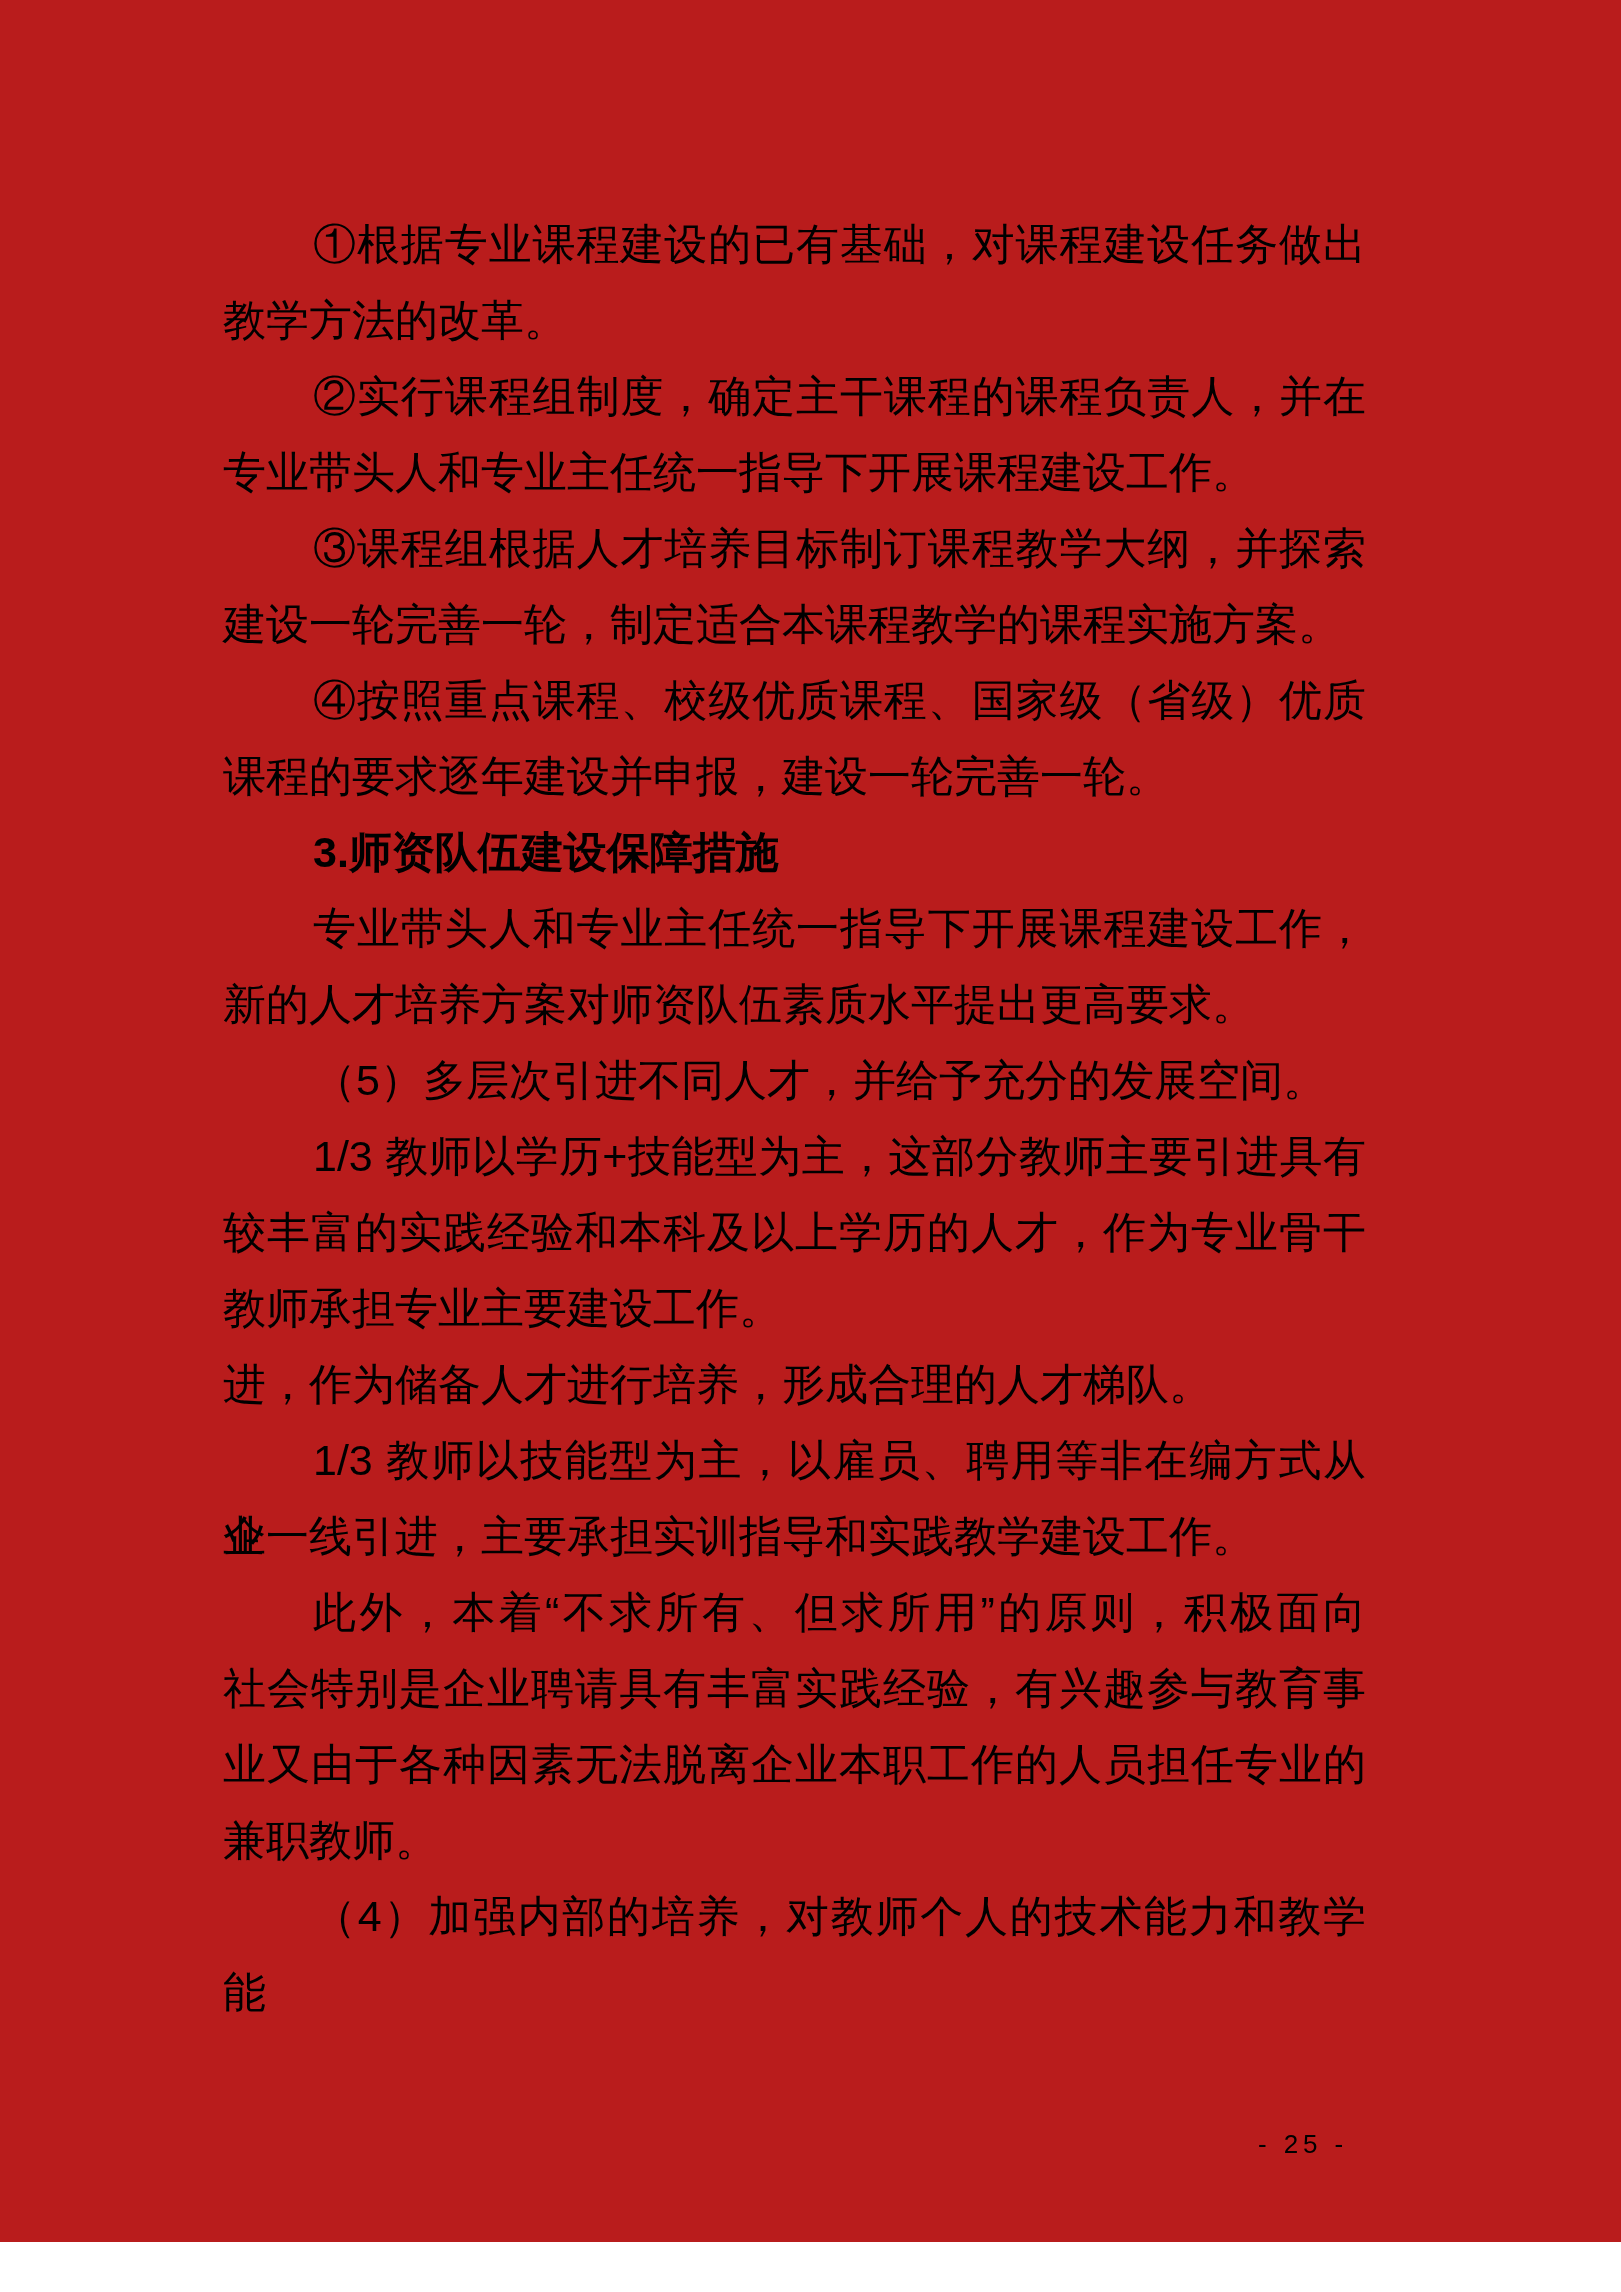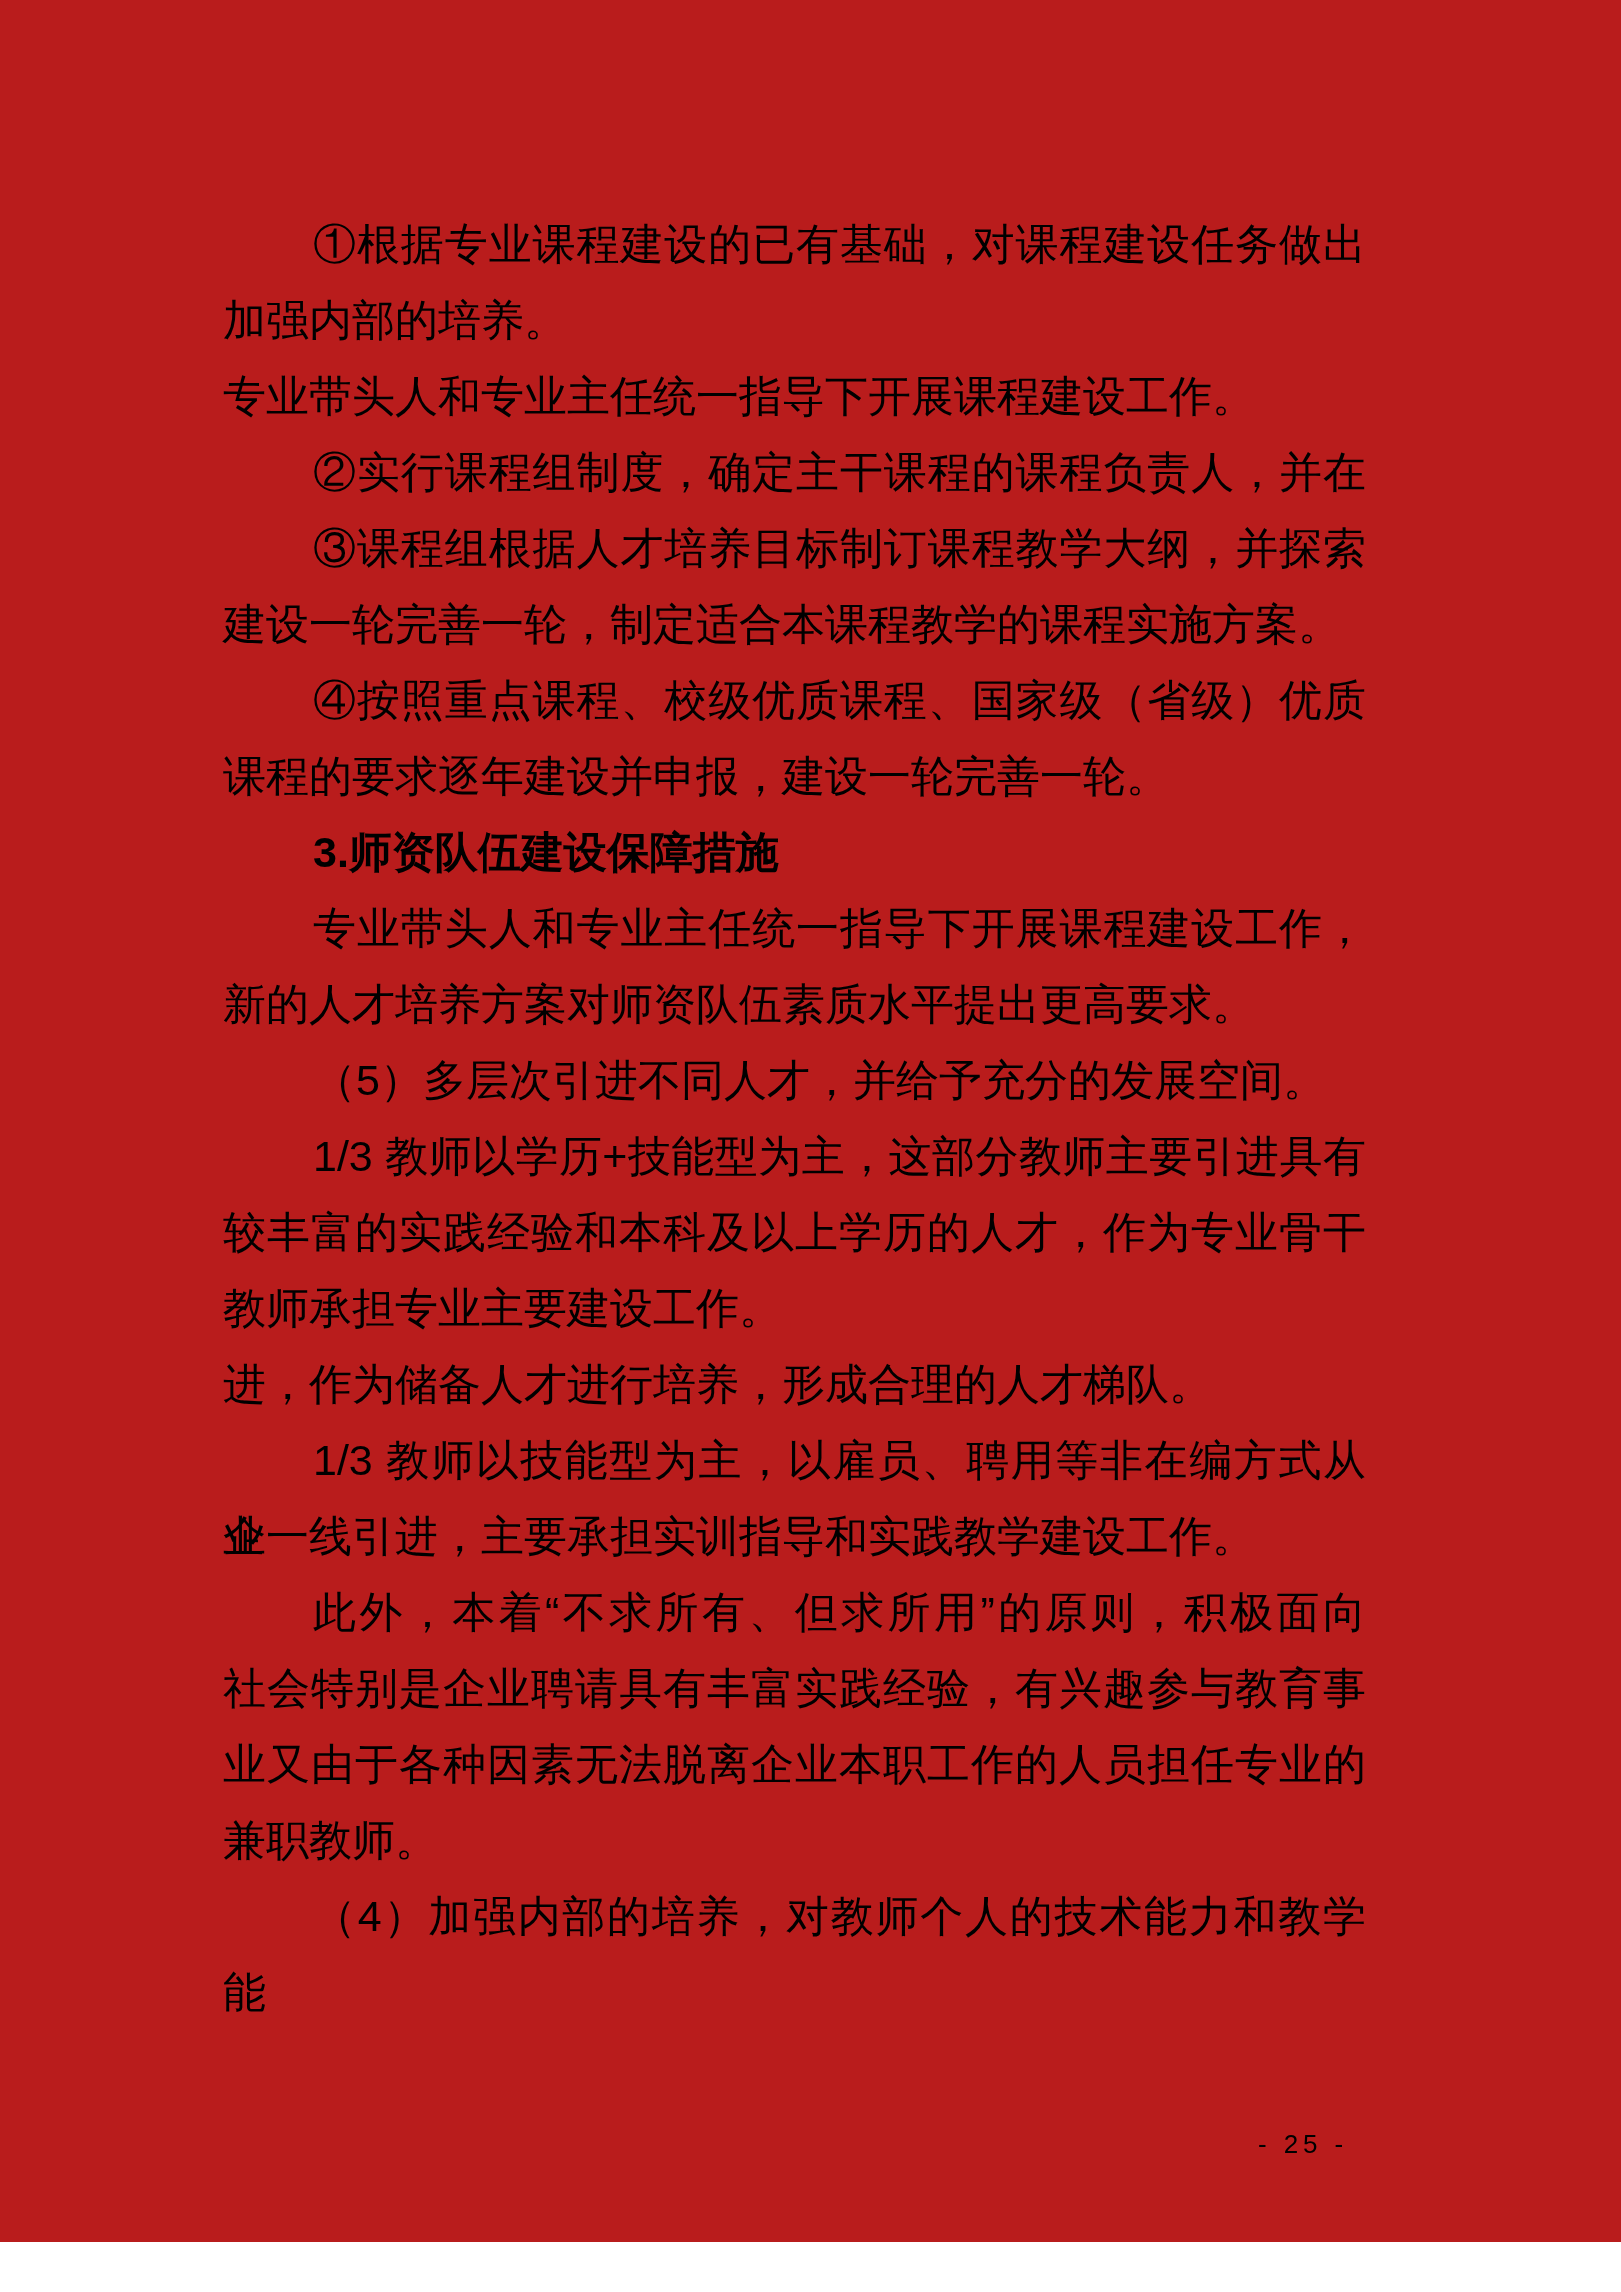--- a/index.html
+++ b/index.html
@@ -49,23 +49,23 @@
     letter-spacing: 4.9px;
     color: #000000;
   }
 </style>
 </head>
 <body>
 
 <div class="page">
   <div class="content">
     <div class="line indent justify">①根据专业课程建设的已有基础，对课程建设任务做出</div>
-    <div class="line">加强内部的培养。</div>
+    <div class="line">教学方法的改革。</div>
+    <div class="line indent justify">②实行课程组制度，确定主干课程的课程负责人，并在</div>
     <div class="line">专业带头人和专业主任统一指导下开展课程建设工作。</div>
-    <div class="line indent justify">②实行课程组制度，确定主干课程的课程负责人，并在</div>
     <div class="line indent justify">③课程组根据人才培养目标制订课程教学大纲，并探索</div>
     <div class="line">建设一轮完善一轮，制定适合本课程教学的课程实施方案。</div>
     <div class="line indent justify">④按照重点课程、校级优质课程、国家级（省级）优质</div>
     <div class="line">课程的要求逐年建设并申报，建设一轮完善一轮。</div>
     <div class="line indent bold">3.师资队伍建设保障措施</div>
     <div class="line indent justify">专业带头人和专业主任统一指导下开展课程建设工作，</div>
     <div class="line">新的人才培养方案对师资队伍素质水平提出更高要求。</div>
     <div class="line indent">（5）多层次引进不同人才，并给予充分的发展空间。</div>
     <div class="line indent justify">1/3 教师以学历+技能型为主，这部分教师主要引进具有</div>
     <div class="line justify">较丰富的实践经验和本科及以上学历的人才，作为专业骨干</div>

